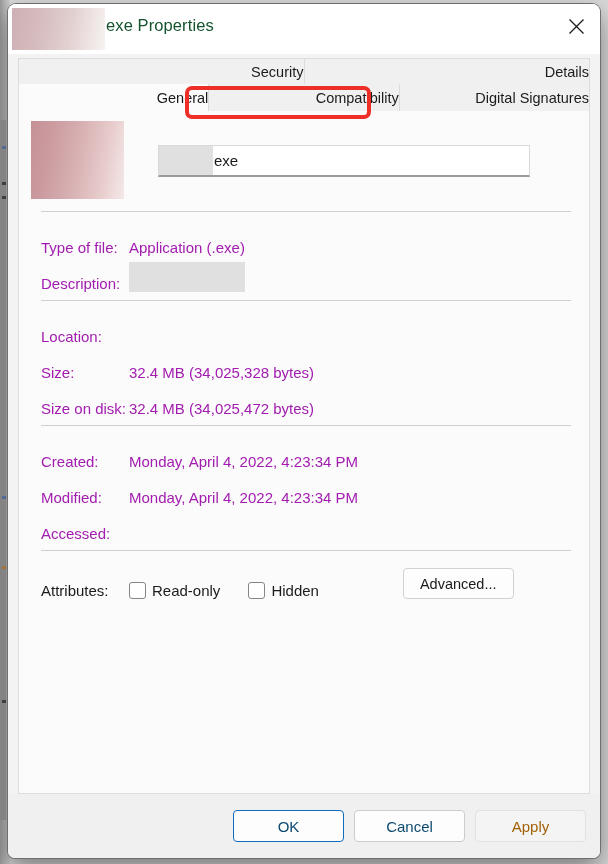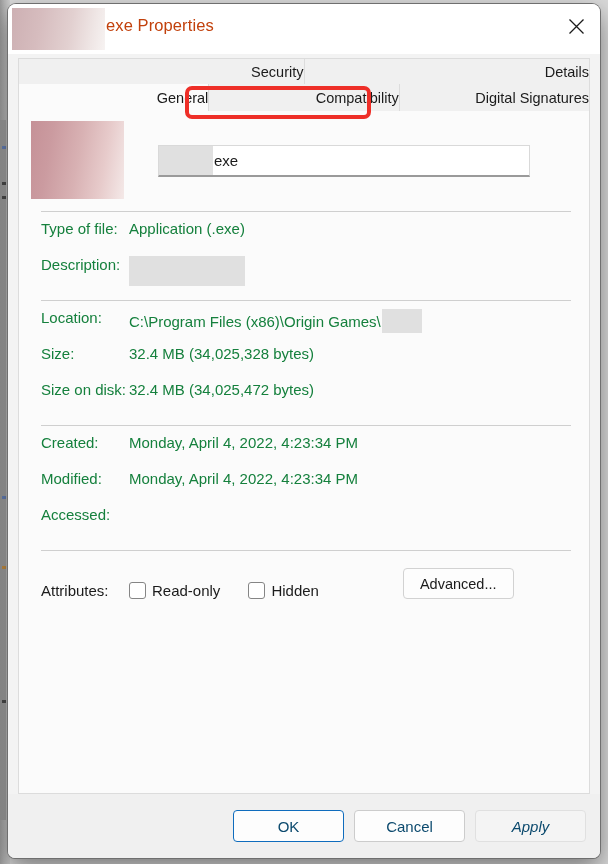--- a/index.html
+++ b/index.html
@@ -72,21 +72,21 @@
     width: 93px;
     height: 42px;
     background: linear-gradient(100deg, #cdb0b3 0%, #d6bcbe 30%, #e2d0d0 62%, #efe6e5 85%, #f7f3f2 100%);
     filter: blur(0.6px);
   }
   .title-text {
     position: absolute;
     left: 98px;
     top: 12px;
     font-size: 16.5px;
-    color: #c2410c;
+    color: #14532d;
     letter-spacing: .1px;
     white-space: nowrap;
   }
   .close-button {
     position: absolute;
     right: 0;
     top: 0;
     width: 47px;
     height: 44px;
     display: flex;
@@ -185,24 +185,24 @@
     border: none;
     border-top: 1px solid #cfcfcf;
     margin: 0 18px 0 22px;
   }
 
   .rows {
     padding: 0;
   }
   .row {
     display: flex;
-    align-items: flex-start;
+    align-items: flex-end;
     height: 36px;
     font-size: 15px;
-    color: #15803d;
+    color: #a21caf;
   }
   .row .label {
     width: 110px;
     flex: 0 0 auto;
     padding-left: 22px;
     box-sizing: border-box;
   }
   .row .value {
     display: flex;
     align-items: center;
@@ -286,24 +286,23 @@
     background: #fdfdfd;
     border: 1px solid #cccccc;
     color: #0c4a6e;
     font-family: "Liberation Sans", sans-serif;
     cursor: default;
   }
   .btn-dialog.default {
     border: 1px solid #0f6cbd;
   }
   .btn-dialog.disabled {
-    color: #0c4a6e;
+    color: #a16207;
     background: #f4f4f4;
     border: 1px solid #e0e0e0;
-    font-style: italic;
   }
 
   
   #annotation-compatibility {
     position: absolute;
     left: 177px;
     top: 82px;
     width: 186px;
     height: 33px;
     border: 4px solid #ee2f28;
@@ -388,24 +387,20 @@
       </div>
     </div>
 
     <div class="group-gap-sm"></div>
     <hr class="sep">
     <div class="group-gap-sm"></div>
 
     <div class="rows">
       <div class="row">
         <span class="label">Location:</span>
-        <span class="value">
-          <span>C:\Program Files (x86)\Origin Games\</span>
-          <span class="redact-block redact-loc"></span>
-        </span>
       </div>
       <div class="row">
         <span class="label">Size:</span>
         <span class="value">32.4 MB (34,025,328 bytes)</span>
       </div>
       <div class="row">
         <span class="label">Size on disk:</span>
         <span class="value">32.4 MB (34,025,472 bytes)</span>
       </div>
     </div>

